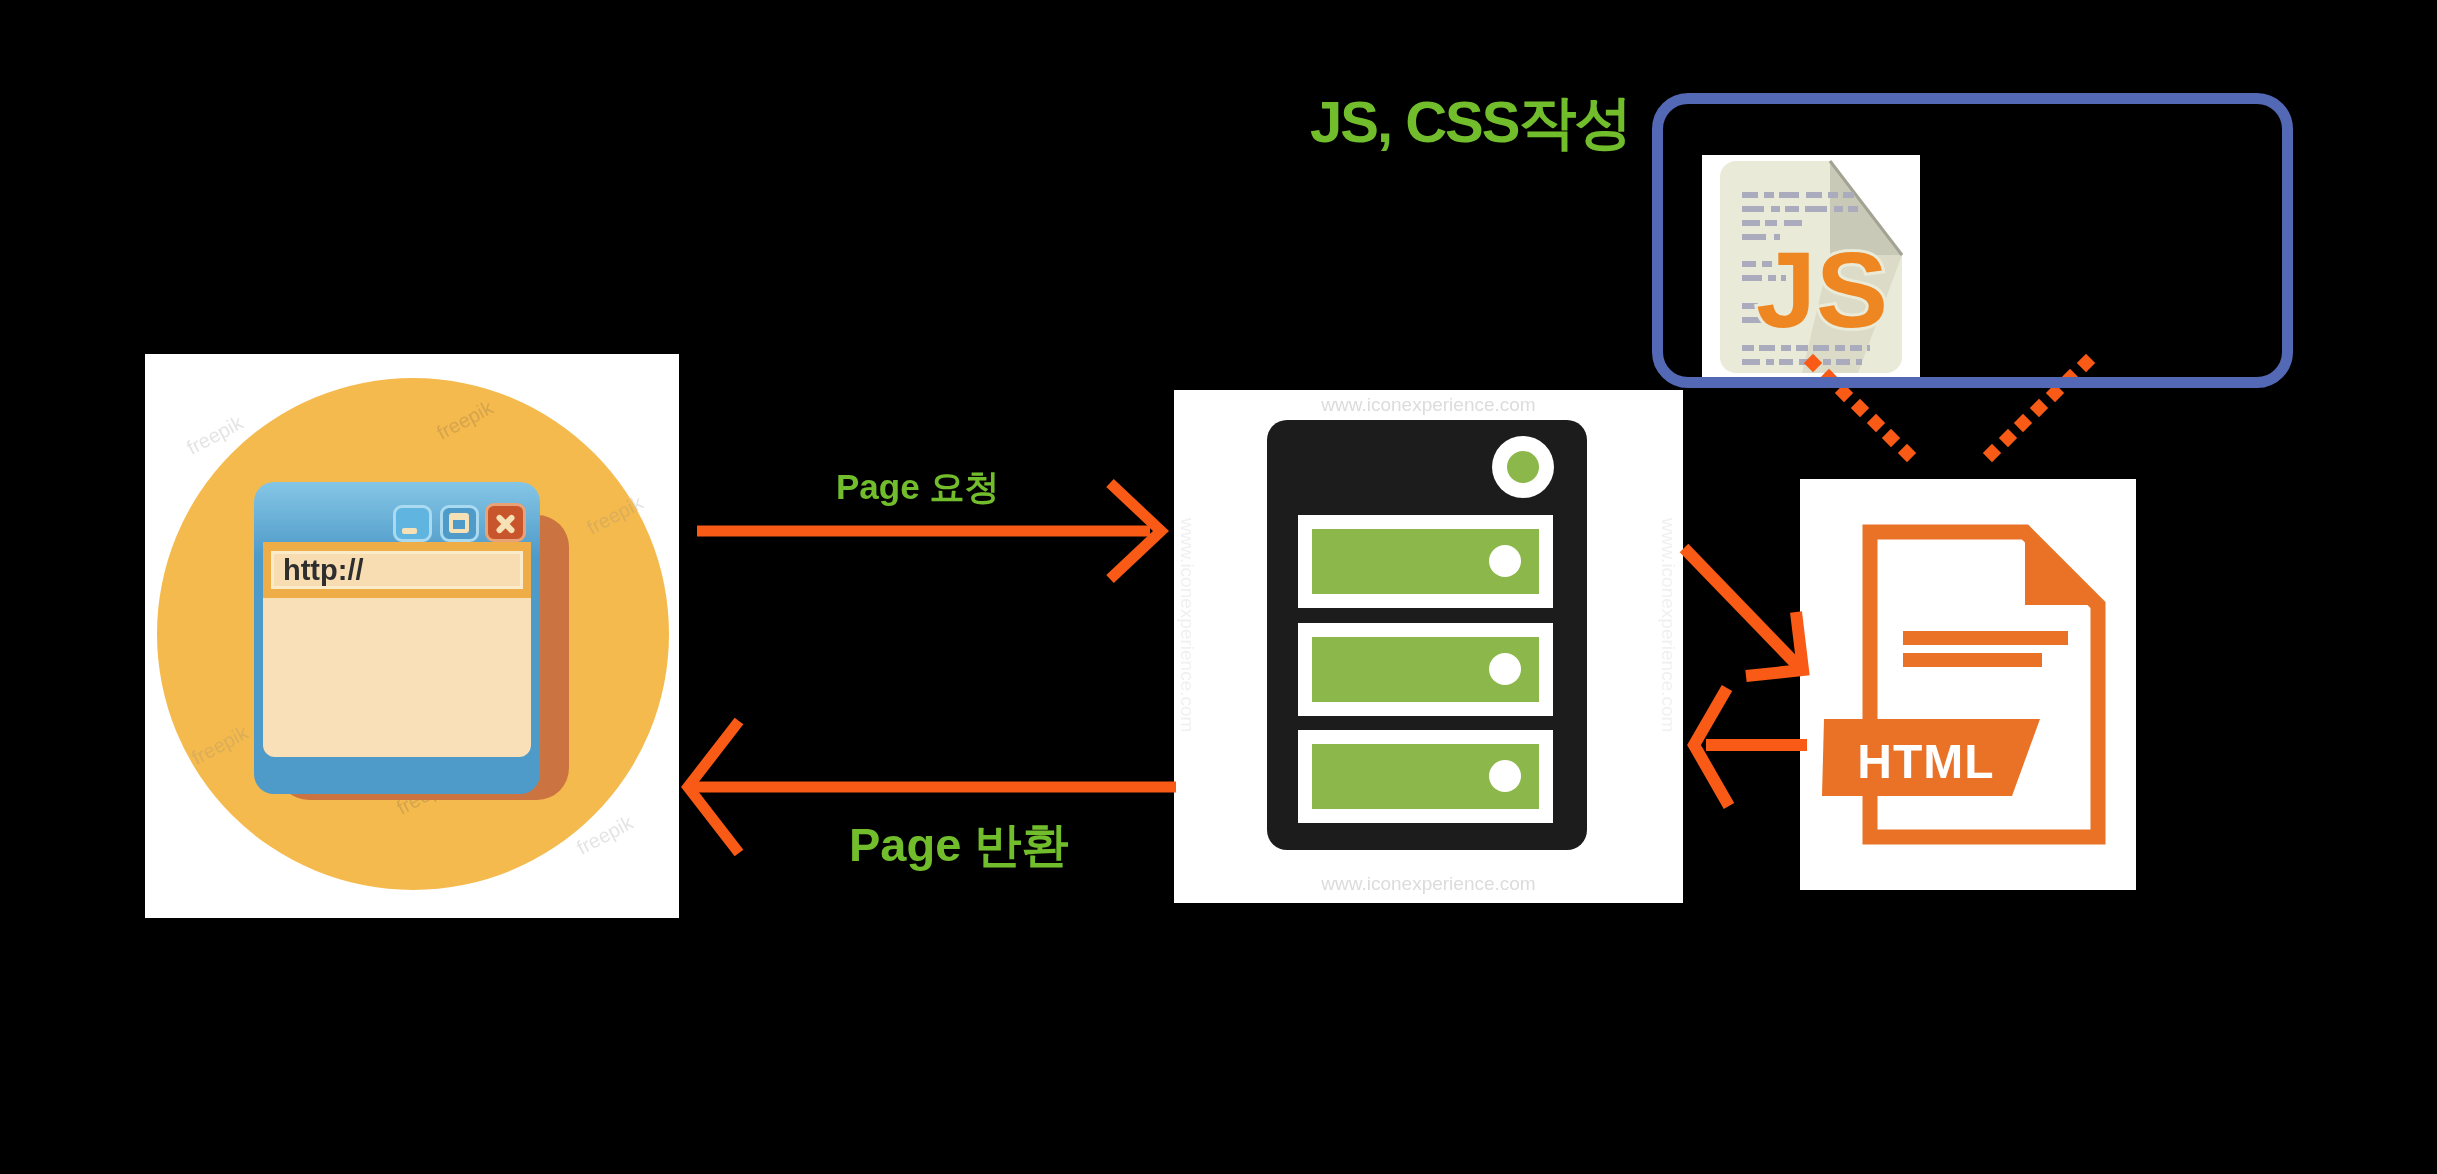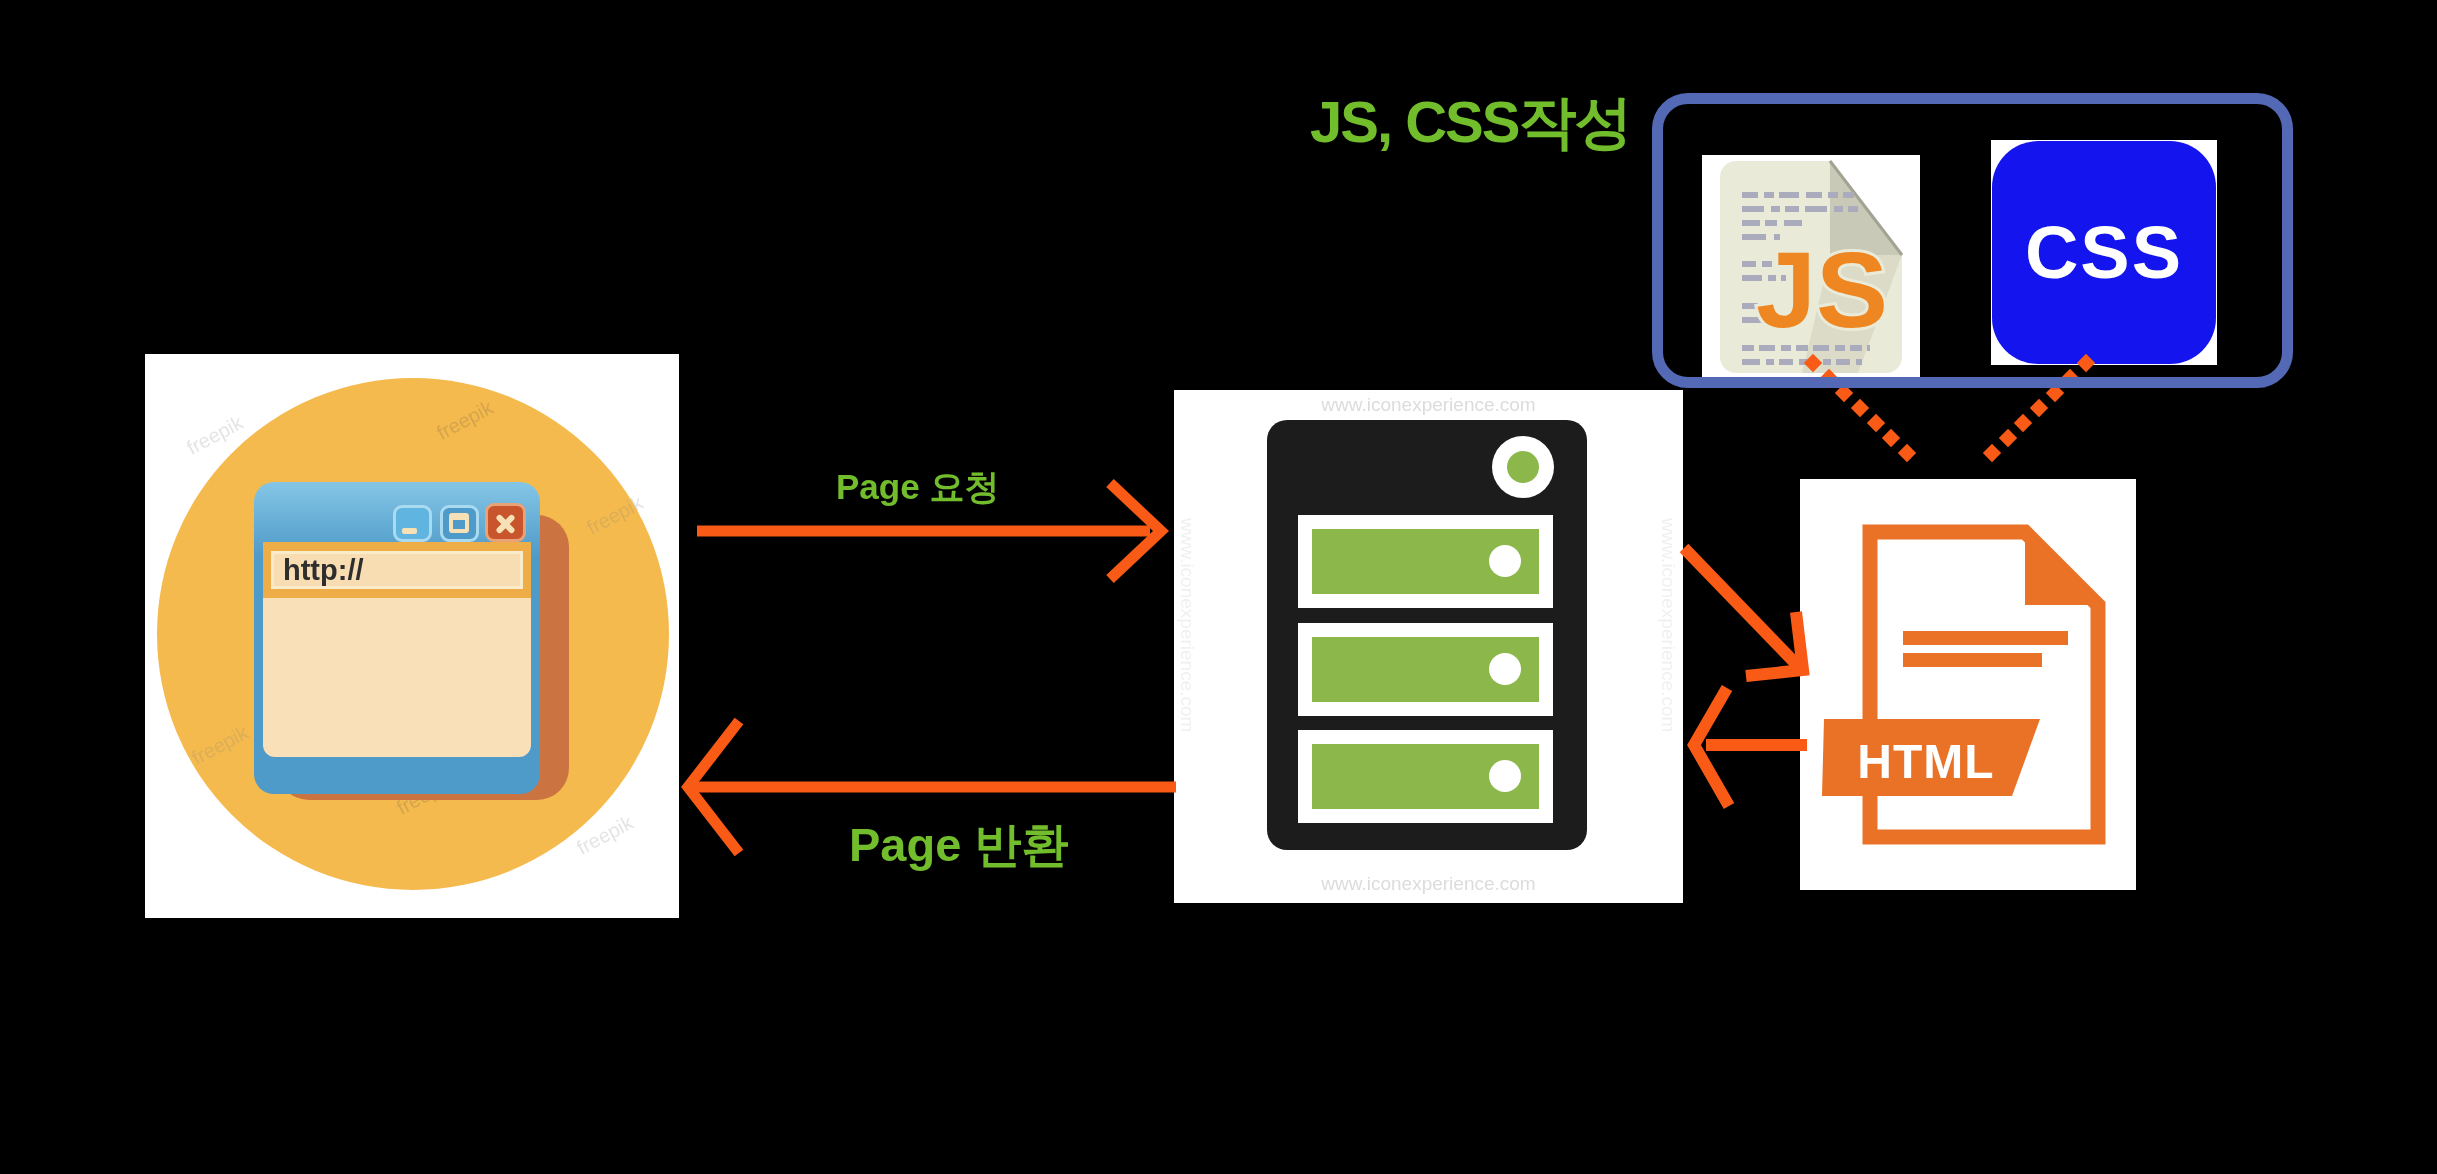--- a/index.html
+++ b/index.html
@@ -157,25 +157,20 @@
         <line x1="40" y1="123" x2="84" y2="123" stroke-dasharray="20 6 8 5"></line>
         <line x1="40" y1="151" x2="66" y2="151" stroke-dasharray="16 6"></line>
         <line x1="40" y1="165" x2="60" y2="165" stroke-dasharray="22 8"></line>
         <line x1="40" y1="193" x2="168" y2="193" stroke-dasharray="12 5 16 6 10 5"></line>
         <line x1="40" y1="207" x2="160" y2="207" stroke-dasharray="18 6 8 5 14 6"></line>
       </g>
       <text x="120" y="172" text-anchor="middle" font-family="Liberation Sans, sans-serif" font-size="108" font-weight="bold" paint-order="stroke" stroke="#EAEAD9" stroke-width="6" style="fill:var(--js-orange,#EE8722)">JS</text>
     </svg>
   </div>
 
-  <div class="abs css-box">
-    <div class="css-chip">
-      <span>CSS</span>
-    </div>
-  </div>
 
   <svg class="overlay" viewBox="0 0 2437 1174">
     <g style="stroke:var(--orange,#F95A16)" fill="none" stroke-width="11">
       <g>
         <line x1="697" y1="531" x2="1150" y2="531"></line>
         <polyline points="1110,483 1161,531 1110,579"></polyline>
       </g>
       <g>
         <line x1="1176" y1="787" x2="694" y2="787"></line>
         <polyline points="739,721 688,787 739,853"></polyline>

